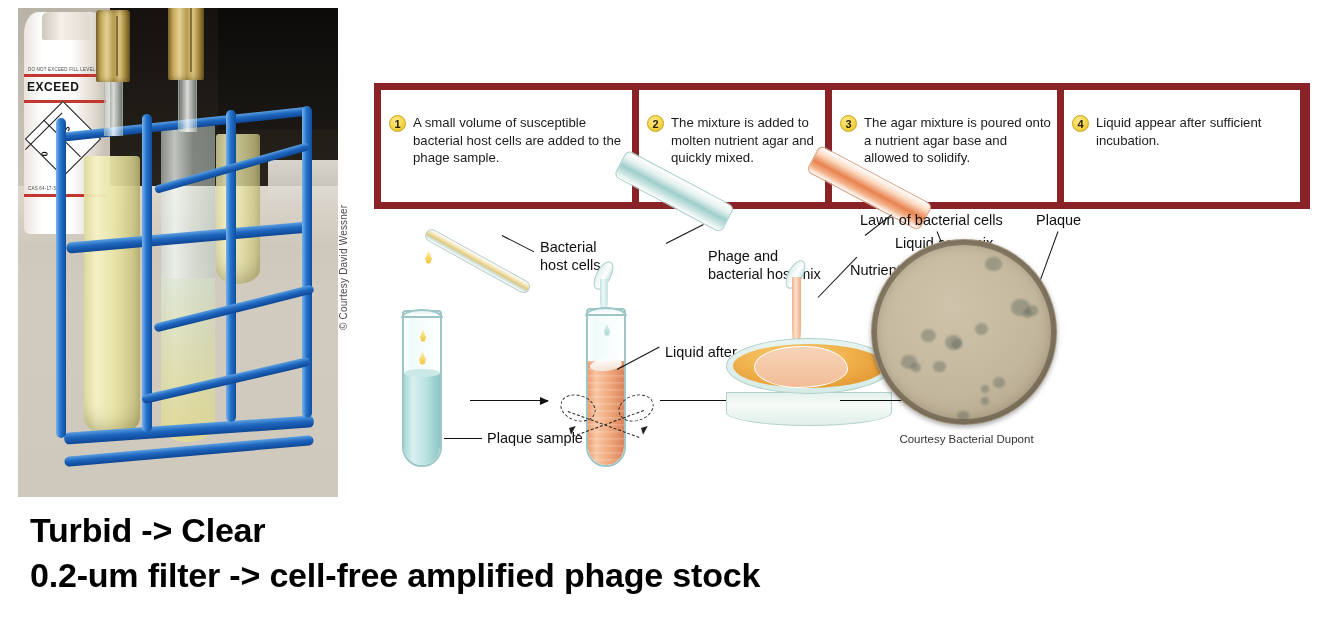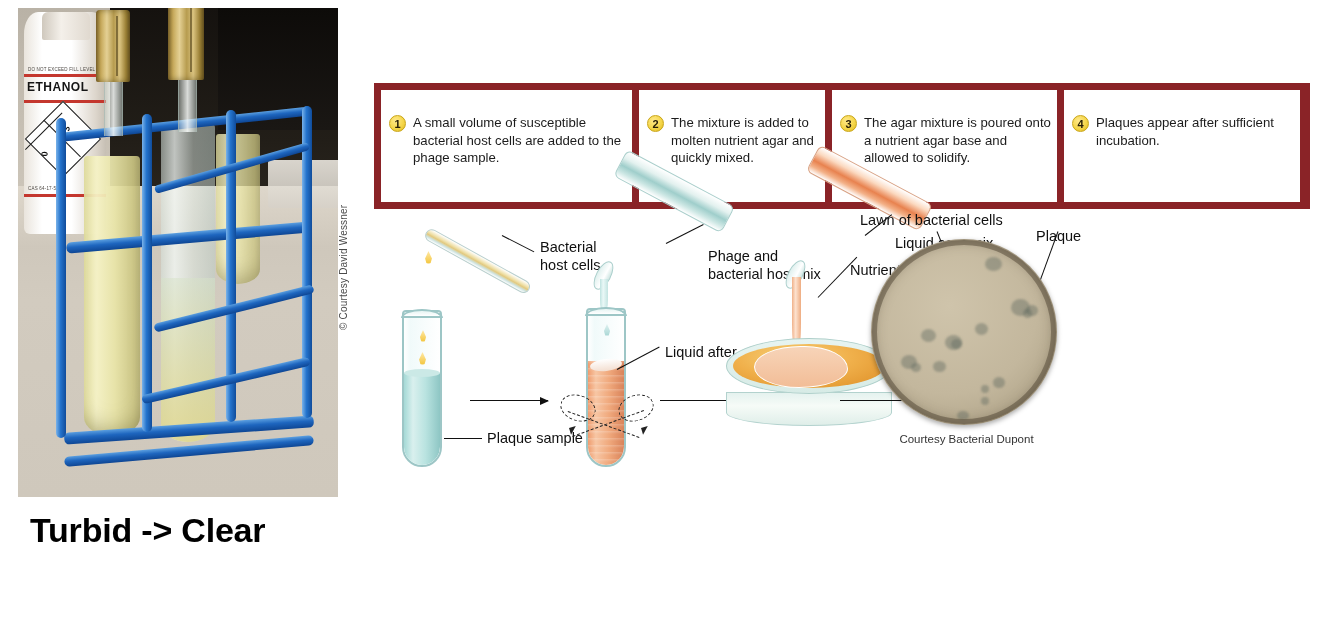--- a/index.html
+++ b/index.html
@@ -334,21 +334,21 @@
     <div class="ph-benchtop"></div>
     <div class="blurbox"></div>
 
     <div class="ph-bottle">
       <div class="ph-bottle-cap"></div>
     </div>
     <div class="ph-redline" style="top:66px;"></div>
     <div class="ph-redline" style="top:92px;"></div>
     <div class="ph-redline" style="top:186px;"></div>
     <div class="ph-lbl-tiny" style="top:59px;">DO NOT EXCEED FILL LEVEL</div>
-    <div class="ph-lbl-eth">ETHANOL</div>
+    <div class="ph-lbl-eth">EXCEED</div>
     <div class="ph-diamond"></div>
     <div class="ph-dline" style="left:18px;top:130px;width:52px;height:1.4px;transform:rotate(45deg);"></div>
     <div class="ph-dline" style="left:44px;top:104px;width:52px;height:1.4px;transform:rotate(135deg);transform-origin:0 50%;"></div>
     <div class="ph-dnum" style="left:46px;top:116px;transform:rotate(-88deg);">3</div>
     <div class="ph-dnum" style="left:24px;top:141px;transform:rotate(-88deg);">0</div>
     <div class="ph-lbl-tiny" style="top:178px;">CAS 64-17-5</div>
 
     <div class="rack">
 
       <div class="tube" style="left:28px;top:28px;width:56px;height:280px;"></div>
@@ -396,21 +396,21 @@
     </div>
     <div class="panel p3">
       <div class="ptext">
         <span class="pnum">3</span>
         <span>The agar mixture is poured onto a nutrient agar base and allowed to solidify.</span>
       </div>
     </div>
     <div class="panel p4">
       <div class="ptext">
         <span class="pnum">4</span>
-        <span>Plaques appear after sufficient incubation.</span>
+        <span>Liquid appear after sufficient incubation.</span>
       </div>
     </div>
   </div>
 
   <div class="fig">
 
     <div class="pipette" style="left:52px;top:17px;width:118px;transform:rotate(29deg);transform-origin:0 50%;"></div>
     <div class="drop" style="left:50px;top:42px;width:9px;height:13px;"></div>
     <div class="lead" style="left:128px;top:26px;width:36px;transform:rotate(27deg);"></div>
     <div class="lbl" style="left:166px;top:29px;">Bacterial
@@ -469,21 +469,21 @@
       <div class="dish-agar"></div>
       <div class="dish-pool" style="left:28px;top:8px;width:92px;height:40px;"></div>
     </div>
     <div class="lead" style="left:444px;top:88px;width:56px;transform:rotate(-46deg);"></div>
     <div class="lbl" style="left:476px;top:52px;">Nutrient agar base</div>
 
     <div class="arrow" style="left:466px;top:191px;width:78px;"></div>
 
     <div class="lbl" style="left:486px;top:2px;text-align:center;">Lawn of bacterial cells</div>
     <div class="lead" style="left:563px;top:22px;width:70px;transform:rotate(68deg);"></div>
-    <div class="lbl" style="left:662px;top:18px;">Plaque</div>
+    <div class="lbl" style="left:662px;top:2px;">Plaque</div>
     <div class="lead" style="left:684px;top:22px;width:92px;transform:rotate(110deg);"></div>
 
     <div class="petri-wrap">
       <div class="petri">
         <div class="plq" style="left:114px;top:18px;width:17px;height:14px;"></div>
         <div class="plq" style="left:140px;top:60px;width:19px;height:17px;"></div>
         <div class="plq" style="left:155px;top:66px;width:12px;height:11px;"></div>
         <div class="plq" style="left:104px;top:84px;width:13px;height:12px;"></div>
         <div class="plq" style="left:50px;top:90px;width:15px;height:13px;"></div>
         <div class="plq" style="left:74px;top:96px;width:17px;height:15px;"></div>
@@ -497,15 +497,16 @@
         <div class="plq" style="left:86px;top:172px;width:12px;height:9px;"></div>
         <div class="plq" style="left:152px;top:70px;width:9px;height:9px;"></div>
         <div class="petri-lip"></div>
       </div>
     </div>
     <div class="credit-photo">Courtesy Bacterial Dupont</div>
   </div>
 
   <div class="bottom">
     <div class="bline">Turbid -&gt; Clear</div>
+    <div class="bline">0.2-um filter -&gt; cell-free amplified phage stock</div>
   </div>
 
 </div>
 
 </body></html>

